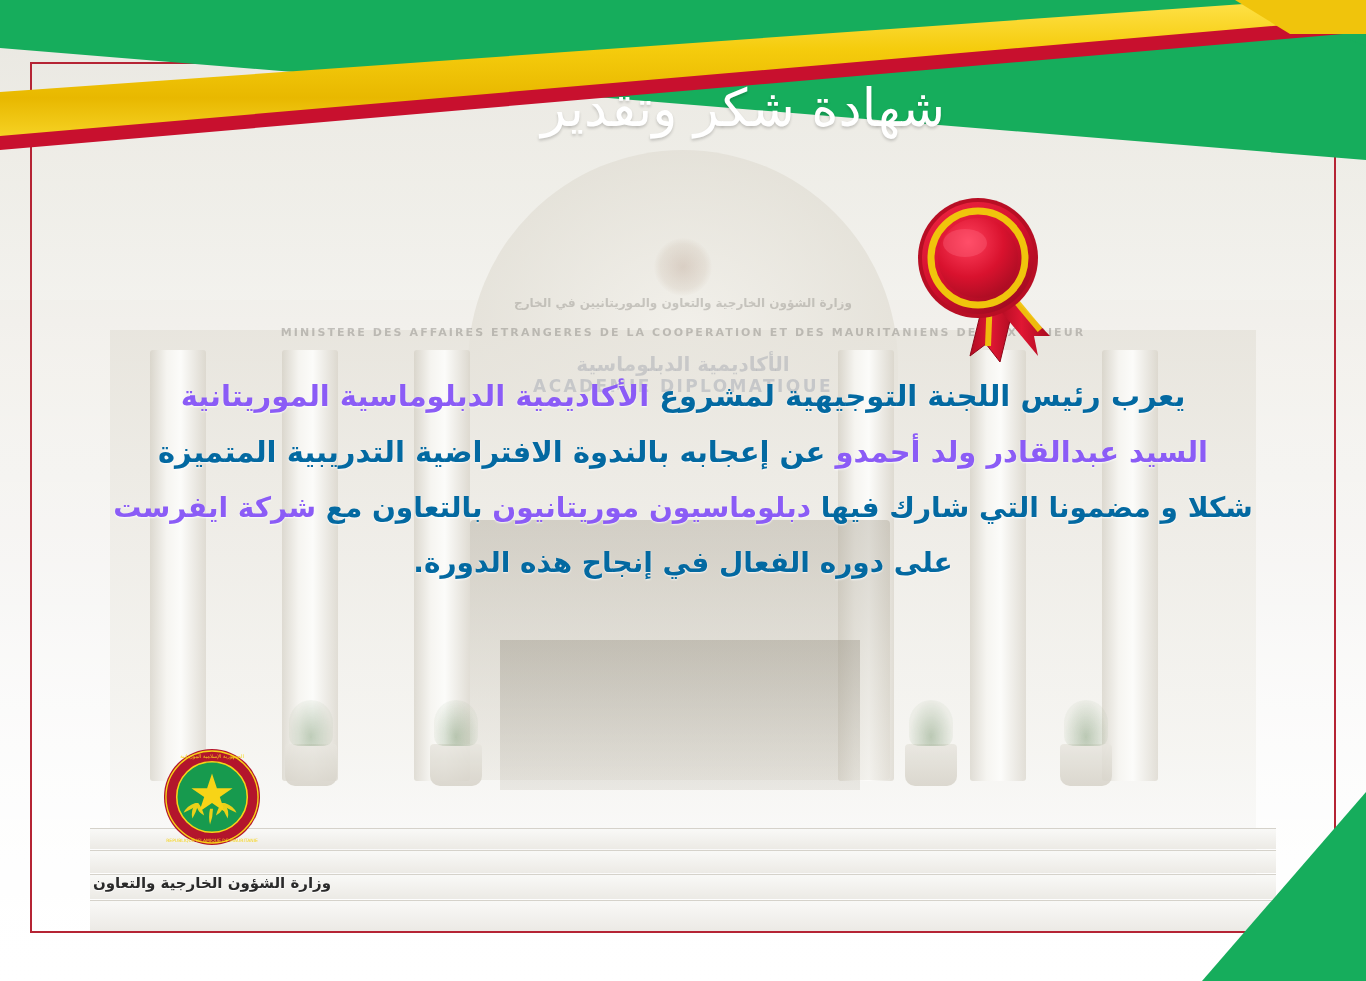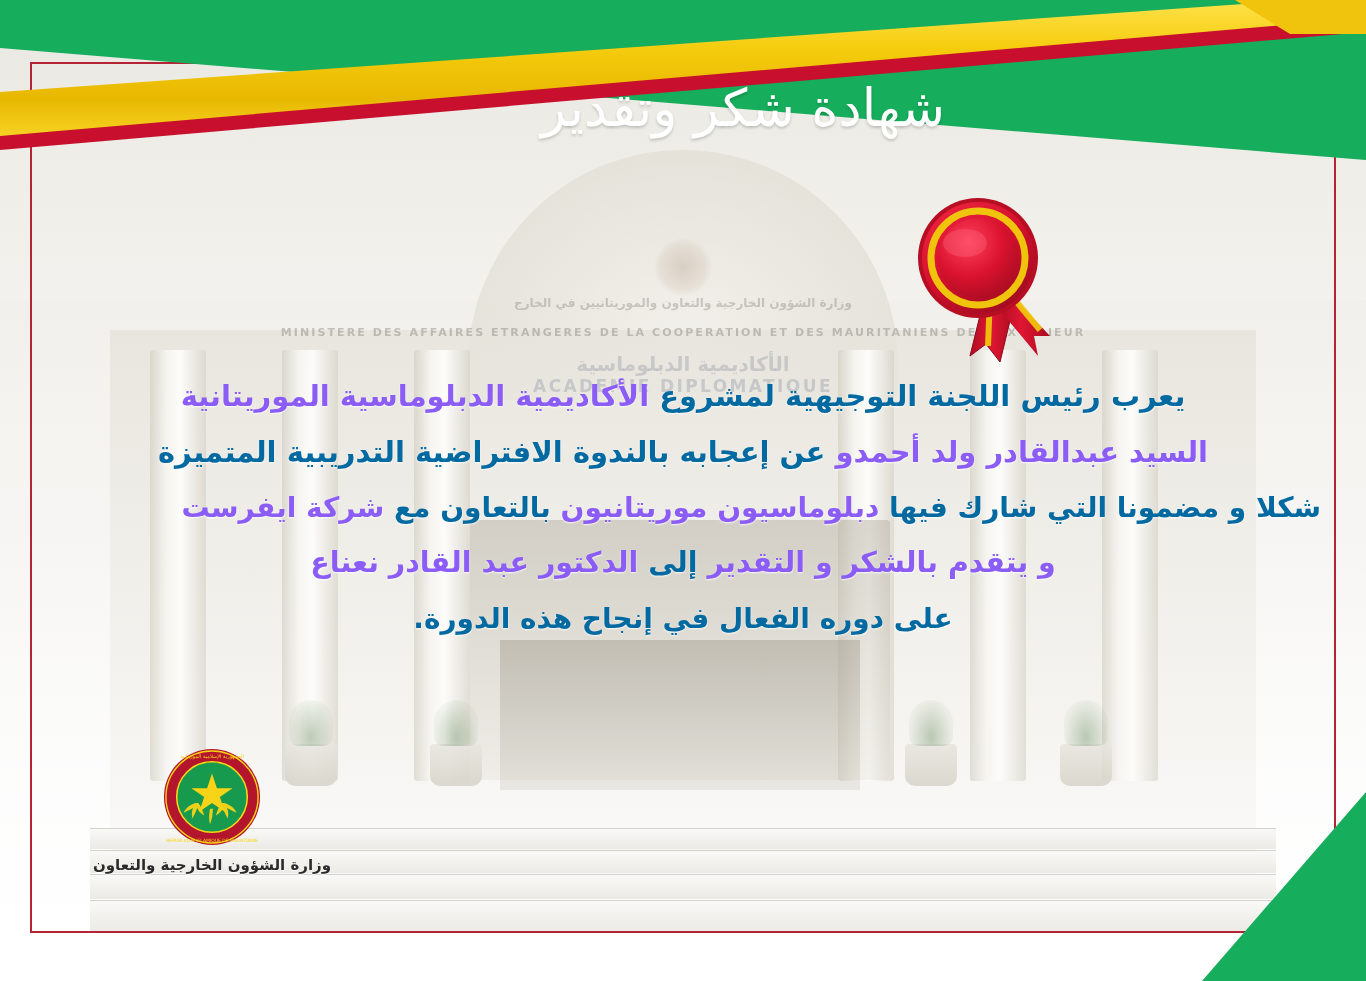--- a/index.html
+++ b/index.html
@@ -121,34 +121,34 @@
   
   .body-text{
     position:absolute;z-index:9;left:45px;right:45px;top:382px;
     text-align:center;direction:rtl;
   }
   .line{
     font-size:29px;font-weight:600;line-height:1.0;
     margin-bottom:27px;white-space:nowrap;
     text-shadow:0 1px 2px rgba(255,255,255,.85);
   }
-  .line.l3{font-size:28px;text-align:right;}
+  .line.l3{font-size:28px;}
   .line.l4{margin-bottom:29px;}
   .line.l5{font-size:28.5px;}
   .line.l6{font-size:28px;margin-bottom:16px;}
   .g{color:#0369a1;}
   .r{color:#8b5cf6;}
 
   
   .footer{
     position:absolute;z-index:9;left:62px;top:748px;width:300px;text-align:center;
   }
   .emblem{width:98px;height:98px;margin:0 auto;display:block;}
   .ministry{
-    margin-top:9px;color:#2a2a2a;font-size:15px;line-height:1.45;font-weight:600;
+    margin-top:27px;color:#2a2a2a;font-size:15px;line-height:1.45;font-weight:600;
     direction:rtl;text-shadow:0 1px 1px rgba(255,255,255,.9);
   }
 </style>
 </head>
 <body>
 
 <div class="certificate">
 
   <div class="bg-photo">
     <div class="bg-sky"></div>
@@ -234,21 +234,20 @@
       <ellipse cx="-13" cy="-15" rx="22" ry="14" fill="#ff6b80" opacity=".35"></ellipse>
     </g>
   </svg>
 
   <div class="title">شهادة شكر وتقدير</div>
 
   <div class="body-text">
     <div class="line l1"><span class="g">يعرب رئيس اللجنة التوجيهية لمشروع </span><span class="r">الأكاديمية الدبلوماسية الموريتانية</span></div>
     <div class="line l2"><span class="r">السيد عبدالقادر ولد أحمدو </span><span class="g">عن إعجابه بالندوة الافتراضية  التدريبية  المتميزة</span></div>
     <div class="line l3"><span class="g">شكلا و مضمونا  التي شارك فيها </span><span class="r">دبلوماسيون موريتانيون </span><span class="g">بالتعاون مع </span><span class="r">شركة ايفرست</span></div>
-    <div class="line l5"><span class="r">و يتقدم  بالشكر و التقدير </span><span class="g">إلى </span><span class="r">الدكتور  عبد القادر  نعناع</span></div>
     <div class="line l6"><span class="g">على  دوره الفعال في إنجاح  هذه الدورة.</span></div>
   </div>
 
   <div class="footer">
     <svg class="emblem" viewBox="0 0 100 100">
       <circle cx="50" cy="50" r="49" fill="#b3152c"></circle>
       <circle cx="50" cy="50" r="47" fill="none" stroke="#f7d417" stroke-width="1.4"></circle>
       <circle cx="50" cy="50" r="36" fill="#179a4e"></circle>
       <circle cx="50" cy="50" r="36" fill="none" stroke="#f7d417" stroke-width="1.6"></circle>
 

